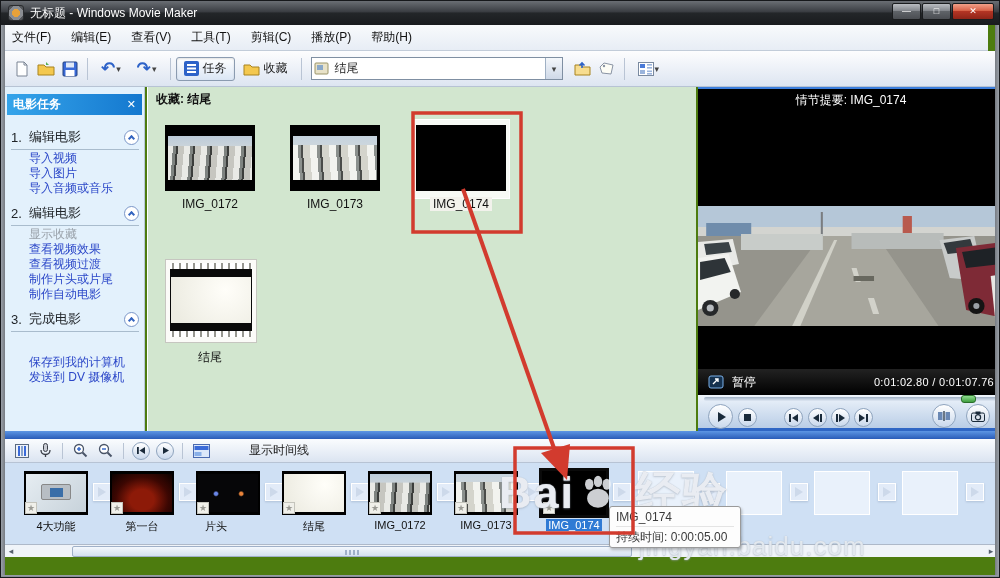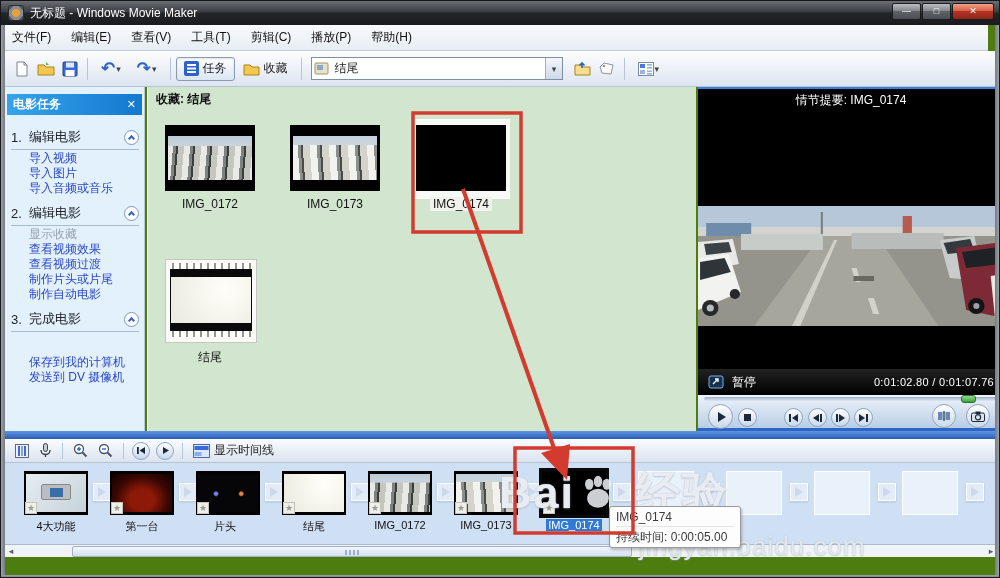--- a/index.html
+++ b/index.html
@@ -113,21 +113,21 @@
   .seek-thumb{position:absolute;right:22px;top:-2px;width:15px;height:8px;border-radius:3px;
     background:linear-gradient(#8fdc8f,#3f9e3f);border:1px solid #2a6e2a;}
   .pbtn{position:absolute;border-radius:50%;background:linear-gradient(#ffffff,#c9d8ec);
     border:1px solid #8fa4be;display:flex;align-items:center;justify-content:center;}
   
   .splitter{position:absolute;left:0;top:430px;width:1000px;height:8px;
     background:linear-gradient(#5d96e4,#2a5cb8);}
   .tl-toolbar{position:absolute;left:1px;top:438px;width:998px;height:24px;
     background:linear-gradient(#fafcfe,#dbe4f1);border-bottom:1px solid #b7c3d4;
     display:flex;align-items:center;font-size:12px;color:#222;}
-  .tlt-btn{display:flex;align-items:center;height:20px;padding:0 5px;}
+  .tlt-btn{display:flex;align-items:center;height:20px;padding:0 5px;gap:35px;}
   .storyboard{position:absolute;left:1px;top:462px;width:998px;height:81px;background:#cfe0f4;}
   .tclip{position:absolute;top:8px;width:64px;height:44px;background:#000;padding:3px 2px;}
   .tclip.selected{outline:3px solid #0a0a0a;}
   .tlabel{position:absolute;top:56px;width:64px;text-align:center;font-size:11px;color:#111;}
   .tlabel .sel{background:#2f7ad4;color:#fff;padding:0 2px;}
   .star{position:absolute;left:1px;bottom:1px;width:12px;height:12px;background:#f0f0ea;
     border:1px solid #c4c4bc;font-size:9px;line-height:11px;text-align:center;color:#9a9a94;}
   .trans{position:absolute;top:20px;width:18px;height:18px;background:#e2ebf8;border:1px solid #fff;
     box-shadow:0 1px 2px rgba(80,100,130,.25);display:flex;align-items:center;justify-content:center;}
   .trans i{width:0;height:0;border-top:5px solid transparent;border-bottom:5px solid transparent;border-left:8px solid #cdd9ea;}
@@ -514,21 +514,21 @@
     </div>
     <div class="tlabel" style="left:108px">第一台</div>
     <div class="trans" style="left:177px">
         <i></i>
       </div>
 
     <div class="tclip" style="left:194px">
       <div class="pic pic-intro"></div>
       <span class="star">★</span>
     </div>
-    <div class="tlabel" style="left:191px">片头</div>
+    <div class="tlabel" style="left:182px">片头</div>
     <div class="trans" style="left:263px">
         <i></i>
       </div>
 
     <div class="tclip" style="left:280px">
       <div class="pic pic-white"></div>
       <span class="star">★</span>
     </div>
     <div class="tlabel" style="left:280px">结尾</div>
     <div class="trans" style="left:349px">

